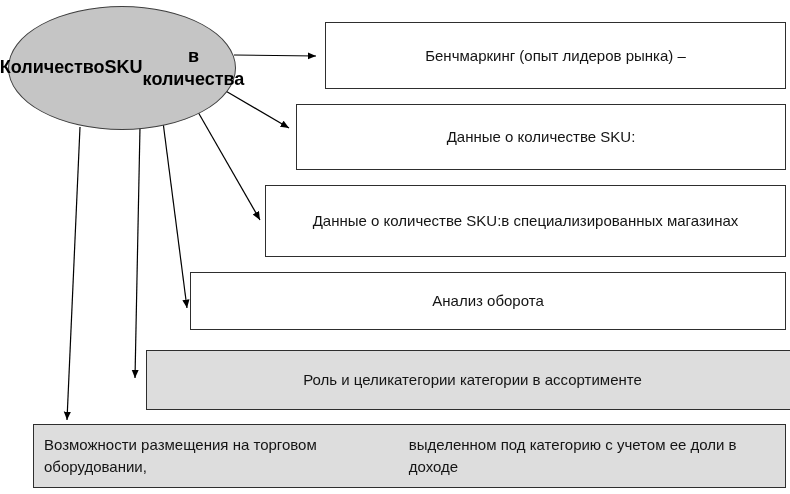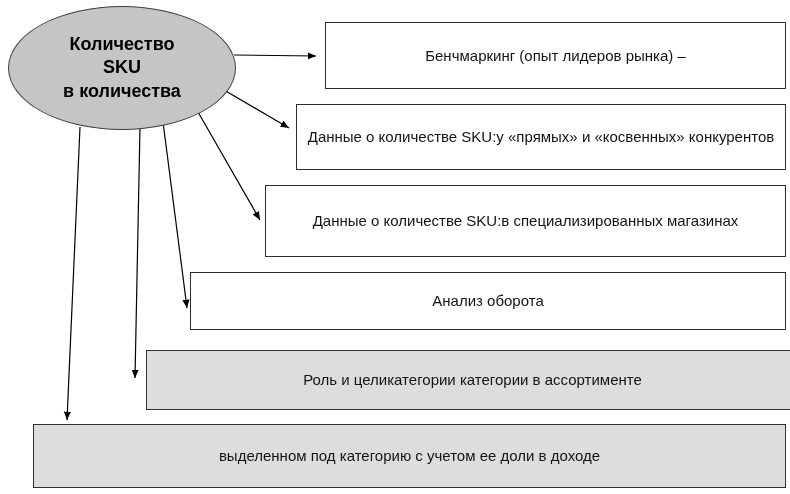--- a/index.html
+++ b/index.html
@@ -27,21 +27,21 @@
     position: absolute;
     left: 8px;
     top: 6px;
     width: 228px;
     height: 124px;
     box-sizing: border-box;
     border-radius: 50%;
     background: #c5c5c5;
     border: 1px solid #3f3f3f;
     display: flex;
-    flex-direction: column;
+    flex-direction: row;
     align-items: center;
     justify-content: center;
     text-align: center;
     font-weight: bold;
     font-size: 18px;
     line-height: 1.3;
     color: #000000;
   }
   .box {
     position: absolute;
@@ -88,34 +88,34 @@
     <div>SKU</div>
     <div>в количества</div>
   </div>
 
   <div class="box white b1">
     <div>Бенчмаркинг (опыт лидеров рынка) –</div>
   </div>
 
   <div class="box white b2">
     <div>Данные о количестве SKU:</div>
-    <div>у «прямых» и «косвенных» конкурентов</div>
   </div>
 
   <div class="box white b3">
     <div>Данные о количестве SKU:</div>
     <div>в специализированных магазинах</div>
   </div>
 
   <div class="box white b4">
     <div>Анализ оборота</div>
   </div>
 
   <div class="box gray b5">
     <div>Роль и цели</div>
     <div>категории категории в ассортименте</div>
   </div>
 
   <div class="box gray b6">
+    <div>Возможности размещения на торговом оборудовании,</div>
     <div>выделенном под категорию с учетом ее доли в доходе</div>
   </div>
 
 </div>
 
 </body></html>

